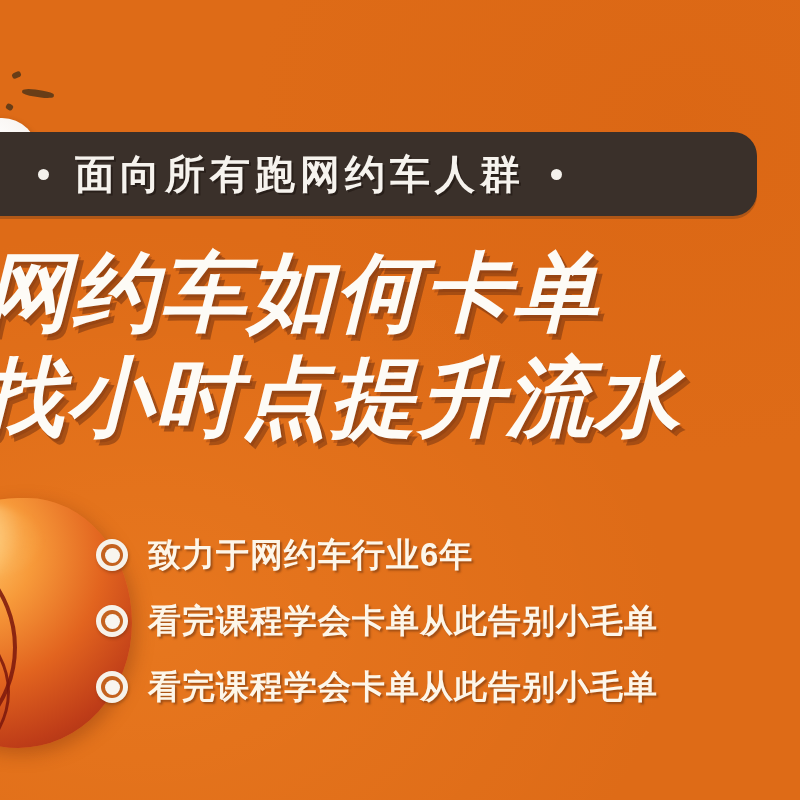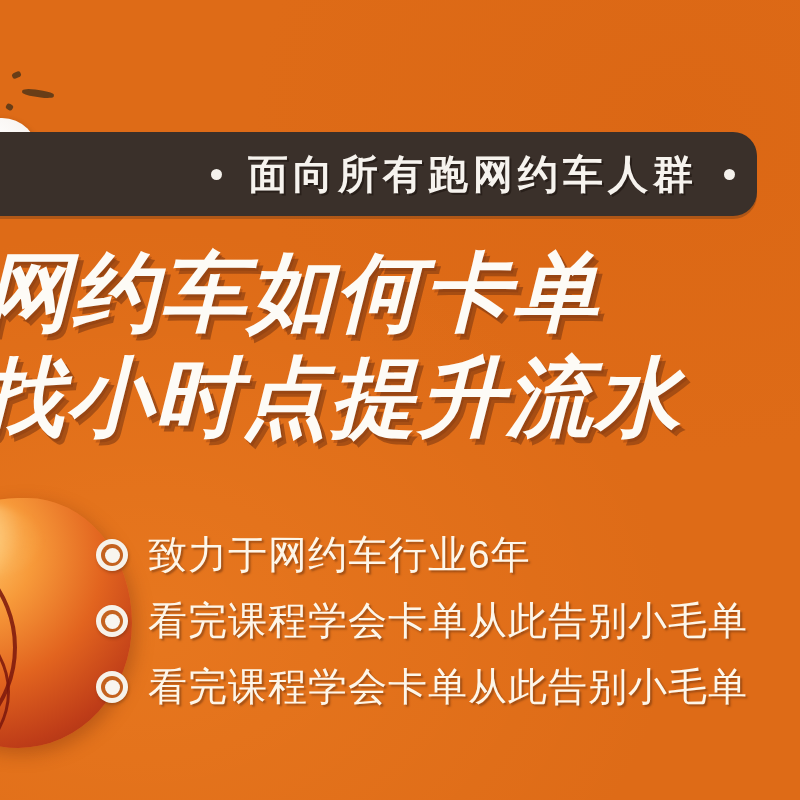--- a/index.html
+++ b/index.html
@@ -62,21 +62,21 @@
     box-shadow: 0 3px 0 rgba(60,40,24,0.28);
   }
   .banner-inner {
     position: absolute;
     left: 46px;
     right: 0;
     top: 0;
     bottom: 0;
     display: flex;
     align-items: center;
-    justify-content: flex-end;
+    justify-content: flex-start;
     gap: 26px;
     padding-left: 38px;
     padding-right: 22px;
     box-sizing: border-box;
   }
   .banner-dot {
     width: 11px;
     height: 11px;
     border-radius: 50%;
     background: #f4f1ec;
@@ -177,22 +177,22 @@
     justify-content: center;
   }
   .bullet-icon .ring-core {
     width: 15px;
     height: 15px;
     border-radius: 50%;
     background: #f8f5ef;
   }
   .bullet-text {
     color: #fdf6e9;
-    font-size: 39px;
-    font-weight: normal;
+    font-size: 33px;
+    font-weight: bold;
     letter-spacing: 1px;
     white-space: nowrap;
     text-shadow: 2px 2px 2px rgba(96,44,14,0.5);
   }
 </style>
 </head>
 <body>
 
 <div class="poster">
 

